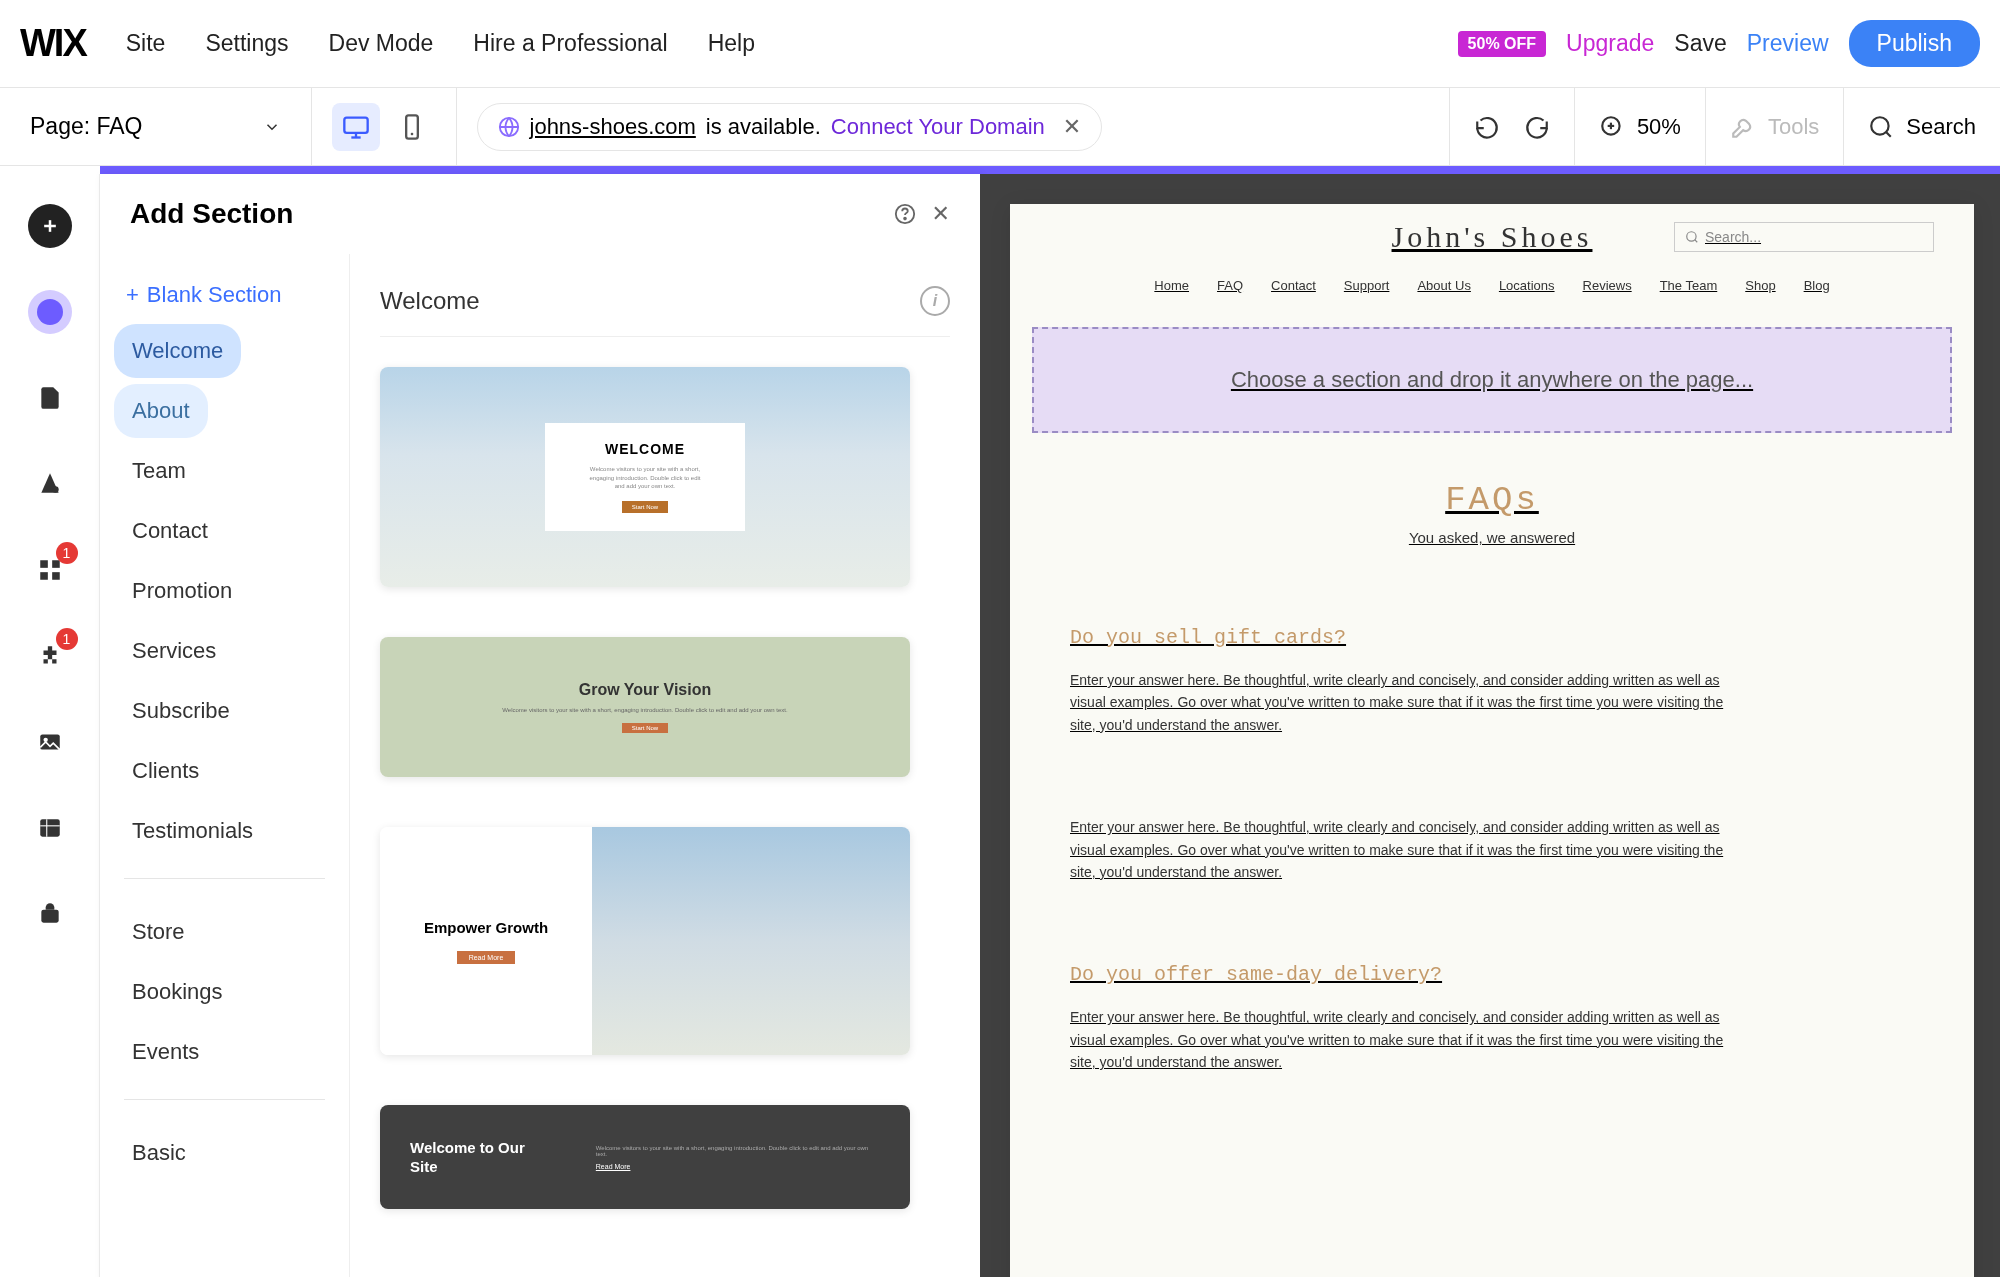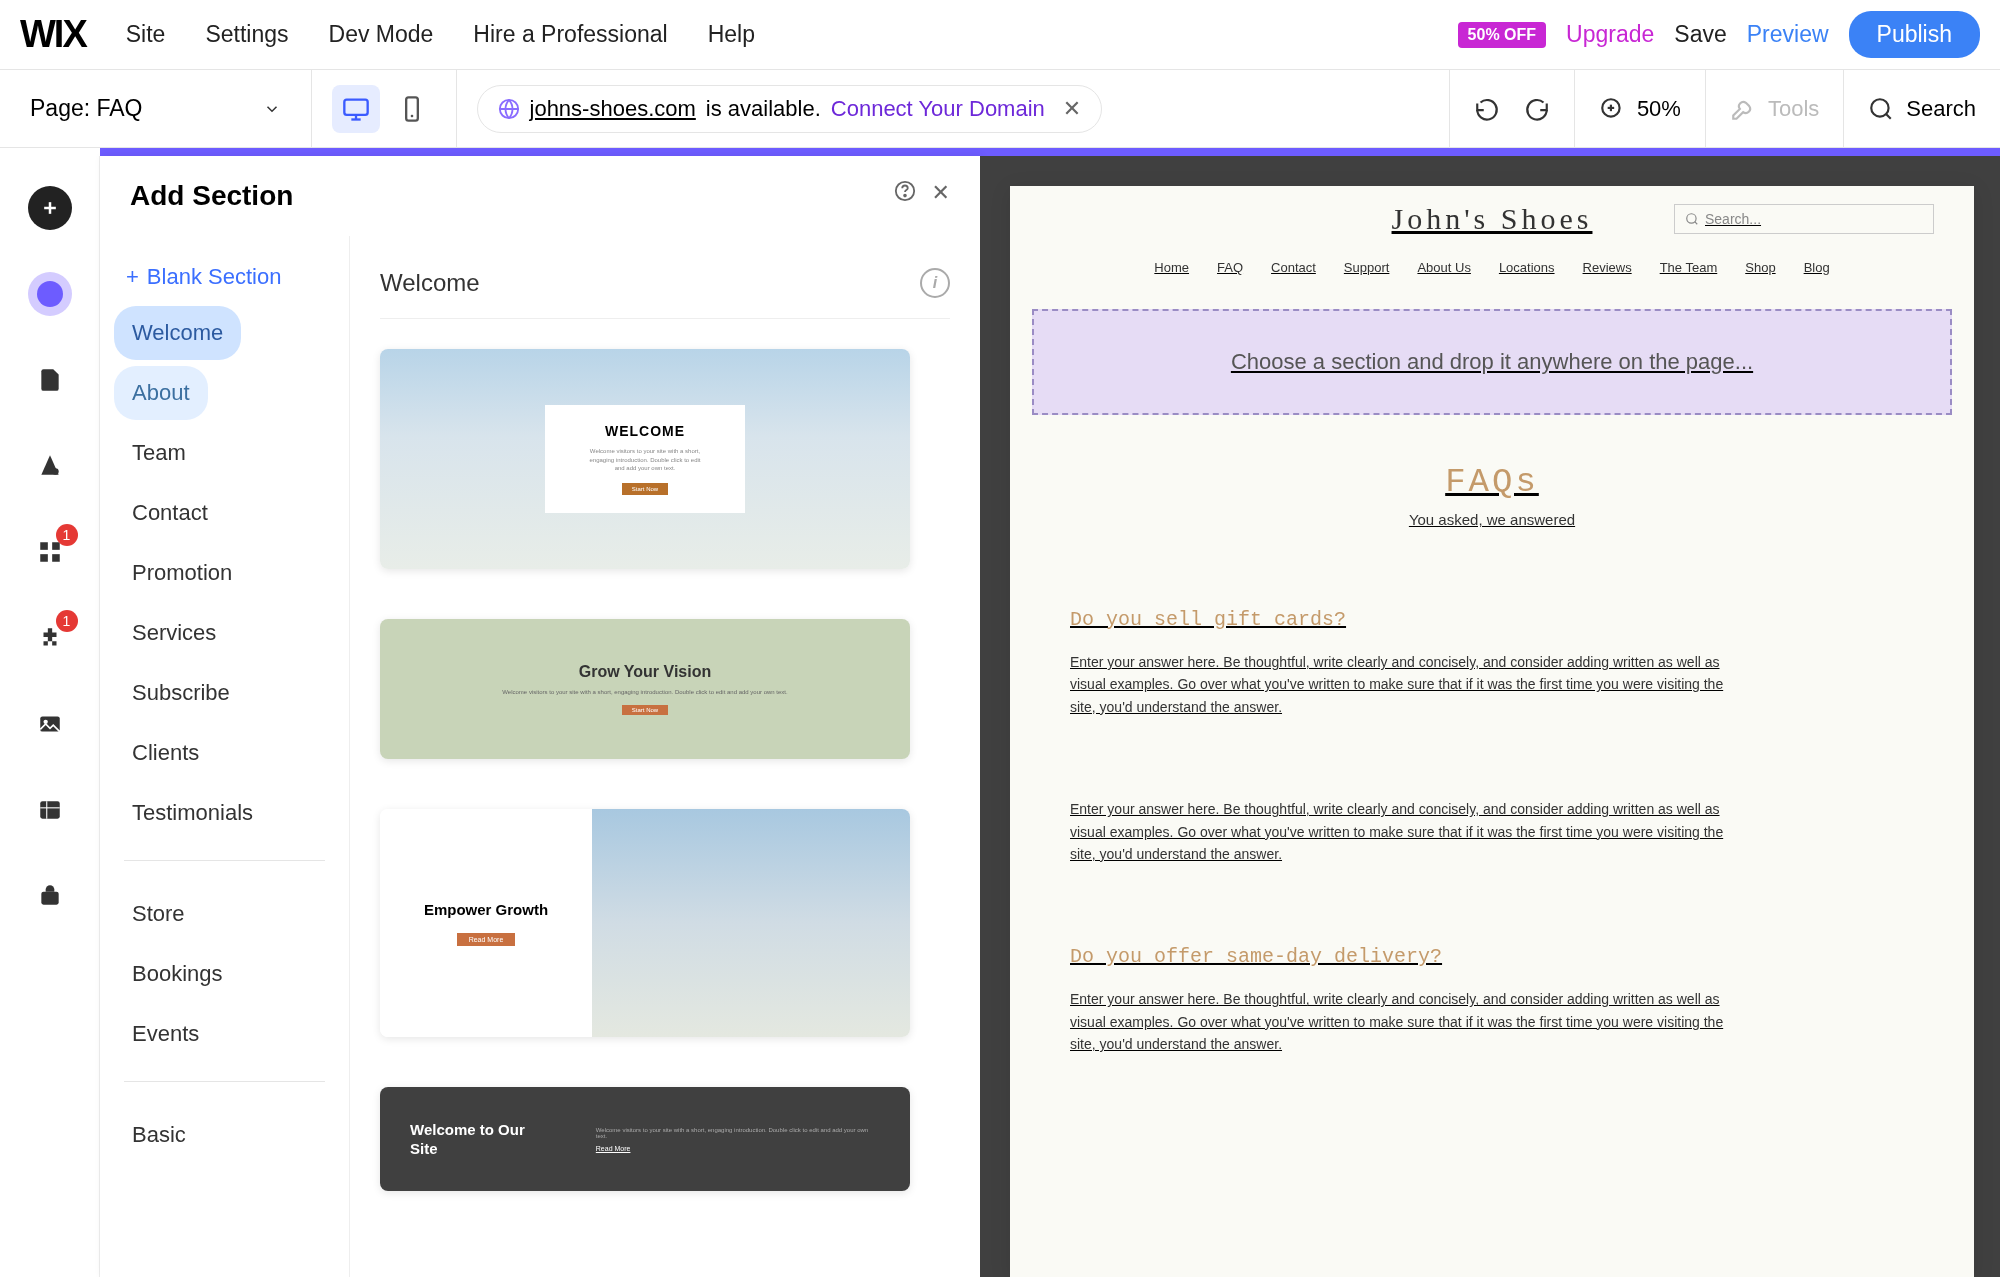--- a/index.html
+++ b/index.html
@@ -1,19 +1,19 @@
 <!DOCTYPE html>
 <html><head>
 <meta charset="utf-8">
 <style>
 * { margin: 0; padding: 0; box-sizing: border-box; font-family: -apple-system, BlinkMacSystemFont, 'Segoe UI', Helvetica, Arial, sans-serif; }
 body { background: #fff; overflow: hidden; width: 2000px; height: 1277px; }
 
 
-.menubar { height: 70px; display: flex; align-items: center; padding: 0 20px; border-bottom: 1px solid #e5e5e5; }
+.menubar { height: 88px; display: flex; align-items: center; padding: 0 20px; border-bottom: 1px solid #e5e5e5; }
 .wix-logo { font-weight: 900; font-size: 38px; letter-spacing: -2px; margin-right: 40px; }
 .menu-items { display: flex; gap: 40px; }
 .menu-item { font-size: 23px; color: #222; cursor: pointer; }
 .menubar-right { margin-left: auto; display: flex; align-items: center; gap: 20px; }
 .off-badge { background: #c827d4; color: #fff; font-size: 16px; font-weight: 700; padding: 4px 10px; border-radius: 4px; }
 .upgrade { color: #c827d4; font-size: 23px; cursor: pointer; }
 .save-btn { font-size: 23px; color: #222; cursor: pointer; }
 .preview-btn { font-size: 23px; color: #3b82f6; cursor: pointer; }
 .publish-btn { background: #3b82f6; color: #fff; font-size: 23px; padding: 10px 28px; border-radius: 22px; border: none; cursor: pointer; }
 
@@ -39,21 +39,21 @@
 .left-rail { width: 100px; background: #fff; border-right: 1px solid #eee; display: flex; flex-direction: column; align-items: center; padding-top: 30px; gap: 42px; }
 .rail-btn { width: 44px; height: 44px; border-radius: 50%; display: flex; align-items: center; justify-content: center; cursor: pointer; position: relative; }
 .rail-btn.dark { background: #222; color: #fff; }
 .rail-btn.active { background: #d4ccff; }
 .rail-btn.active::after { content: ''; position: absolute; width: 26px; height: 26px; border-radius: 50%; background: #6d5cff; }
 .rail-icon { color: #333; }
 .rail-badge { position: absolute; top: -6px; right: -6px; width: 22px; height: 22px; background: #e53935; color: #fff; border-radius: 50%; font-size: 14px; display: flex; align-items: center; justify-content: center; }
 
 
 .add-panel { width: 880px; background: #fff; box-shadow: 2px 0 8px rgba(0,0,0,0.08); display: flex; flex-direction: column; }
-.panel-header { display: flex; align-items: flex-start; padding: 24px 30px; gap: 16px; }
+.panel-header { display: flex; align-items: center; padding: 24px 30px; gap: 16px; }
 .panel-title { font-size: 28px; font-weight: 700; flex: 1; }
 .panel-header-icon { color: #666; cursor: pointer; }
 .panel-body { display: flex; flex: 1; overflow: hidden; }
 .category-list { width: 250px; border-right: 1px solid #eee; padding: 18px 14px; overflow-y: auto; }
 .blank-section { color: #3b6fff; font-size: 22px; padding: 10px 12px; cursor: pointer; display: flex; align-items: center; gap: 8px; }
 .cat-item { font-size: 22px; padding: 14px 18px; border-radius: 22px; cursor: pointer; margin-top: 6px; color: #333; display: inline-block; }
 .cat-item.selected { background: #cfe3ff; color: #2c5aa0; }
 .cat-item.hover { background: #e3efff; color: #3b6fa0; }
 .cat-divider { height: 1px; background: #e5e5e5; margin: 20px 10px; }
 .template-area { flex: 1; padding: 20px 30px; overflow-y: auto; }

